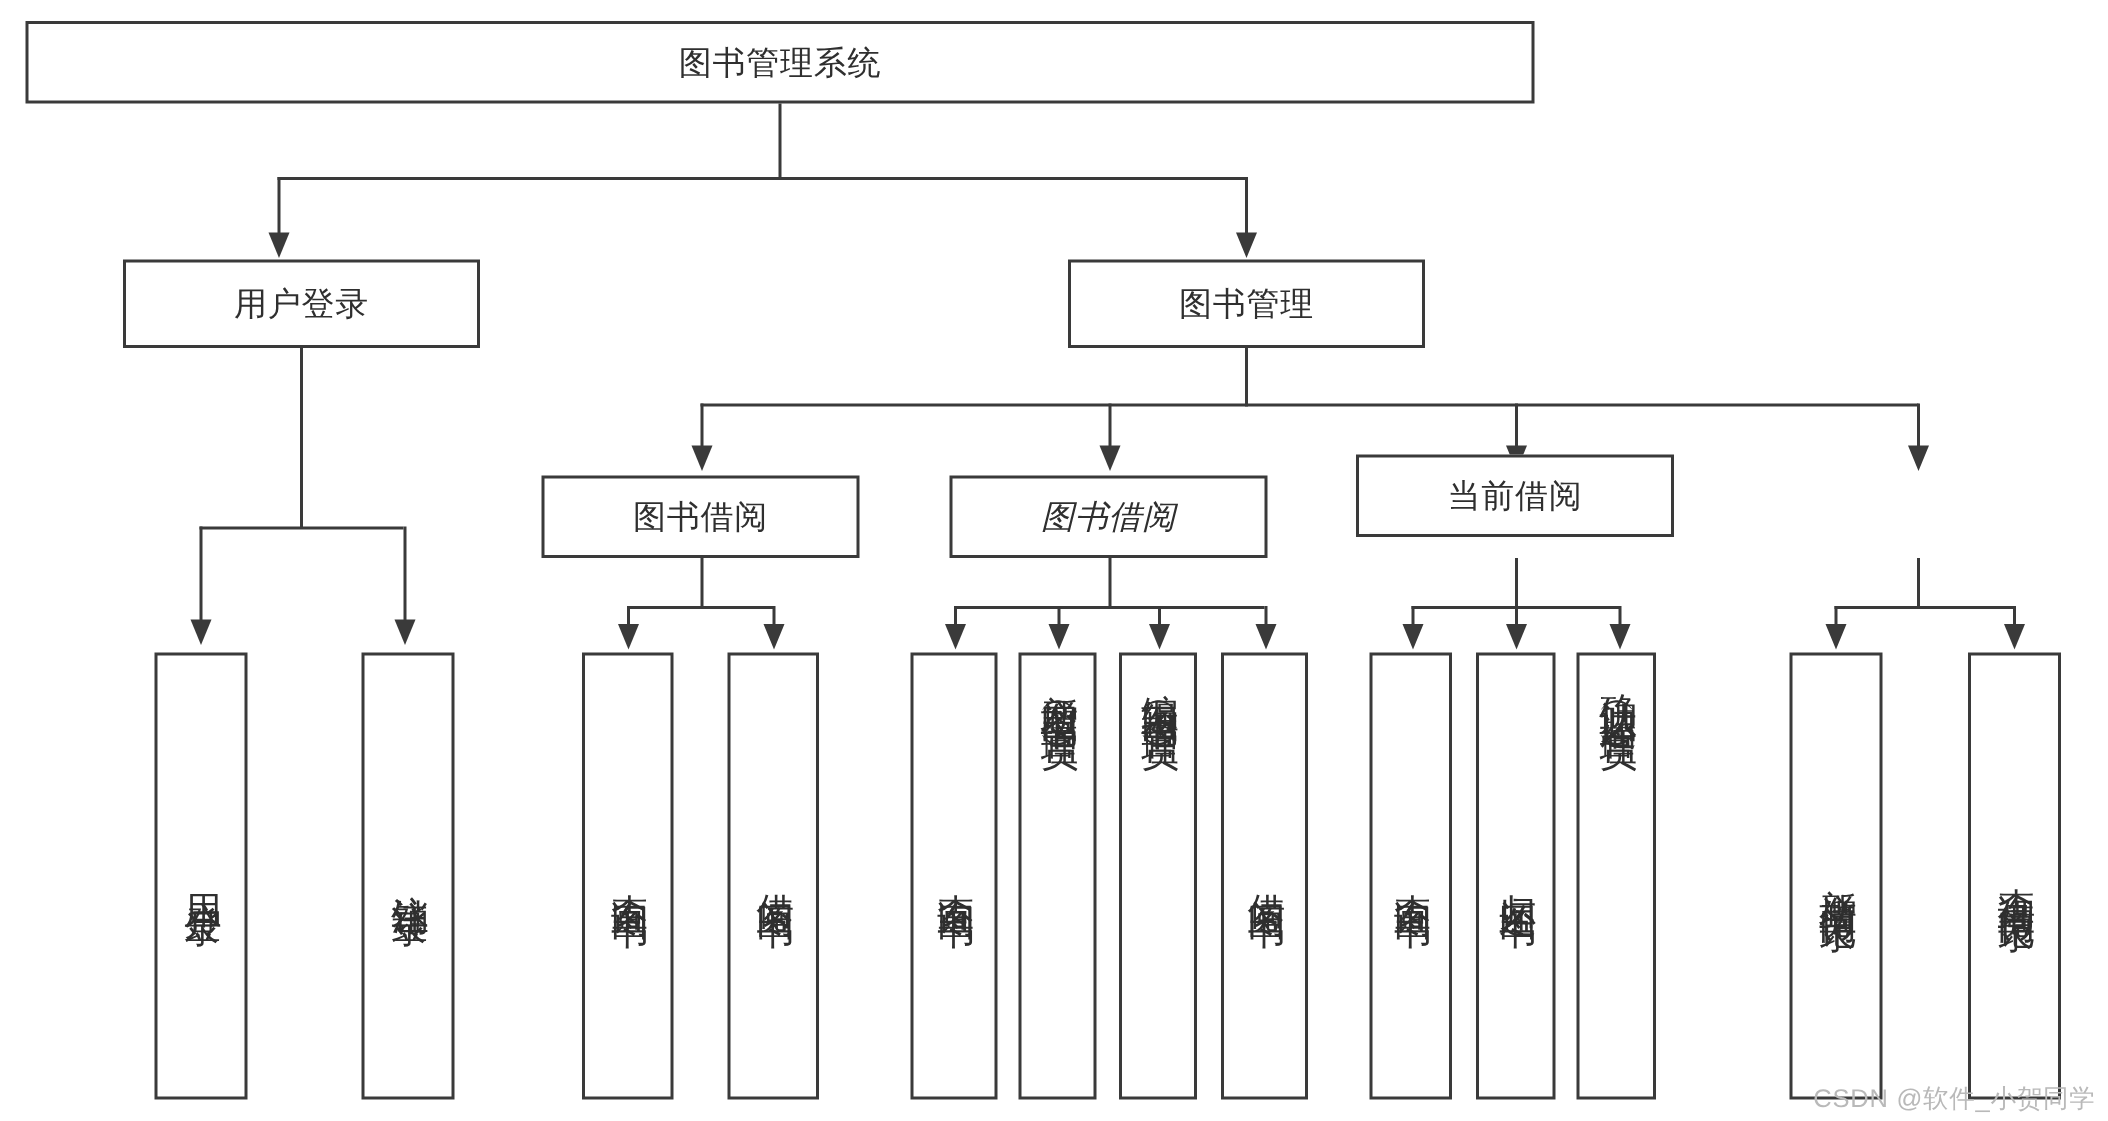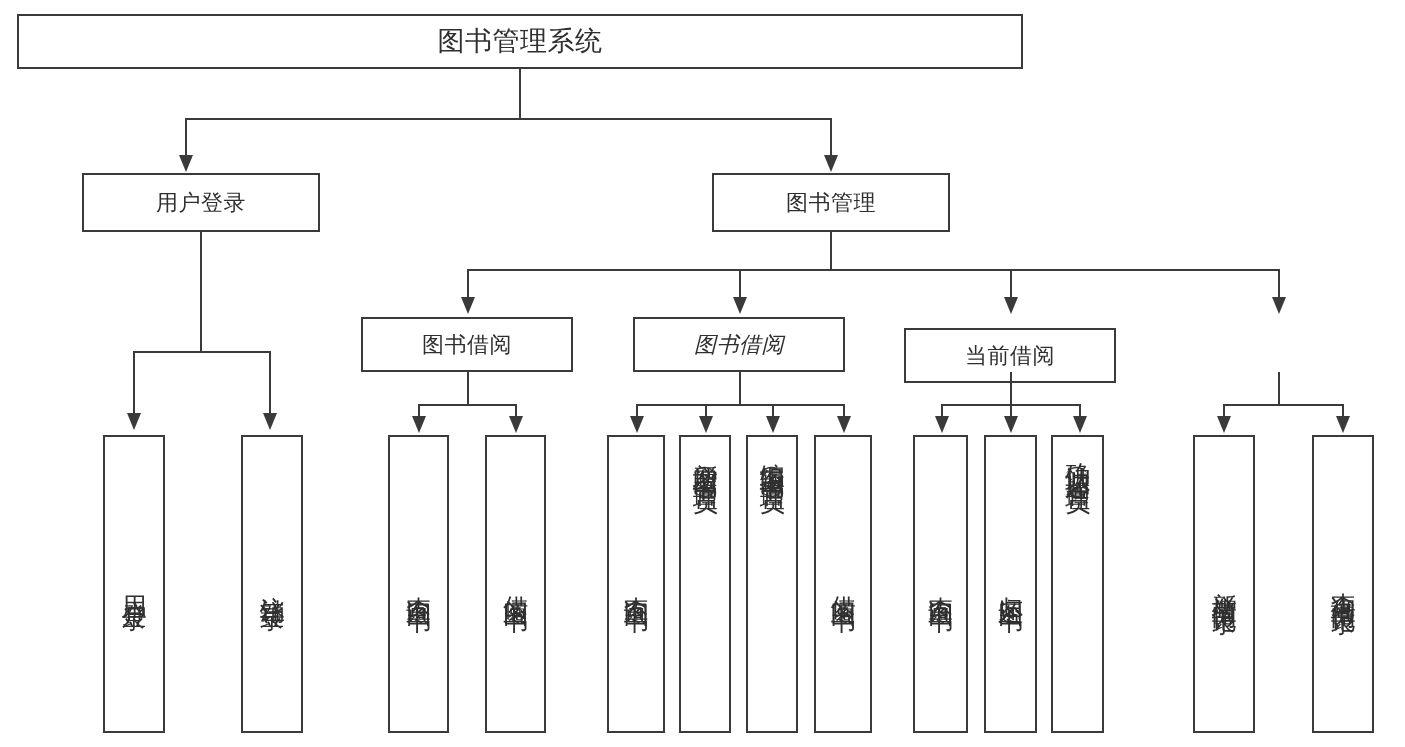--- a/index.html
+++ b/index.html
@@ -27,21 +27,21 @@
   }
   .node .label{
     line-height:1.18;
     letter-spacing:0.5px;
     white-space:nowrap;
   }
   
   .node.horiz .label{
     font-size:22px;
   }
-  .node.root .label{font-size:27px;}
+  .node.root .label{font-size:22px;}
   
   .node.vert{
     align-items:flex-start;
     justify-content:center;
     padding-top:6px;
   }
   .node.vert .label{
     writing-mode:vertical-rl;
     text-orientation:upright;
     font-size:25px;
@@ -119,21 +119,21 @@
   <div class="arrow" style="left:1004px;top:297px;"></div>
   <div class="seg vline" style="left:1278px;top:269px;height:30px;"></div>
   <div class="arrow" style="left:1272px;top:297px;"></div>
 
   <div class="node horiz" style="left:361px;top:317px;width:212px;height:55px;">
     <span class="label">图书借阅</span>
   </div>
   <div class="node horiz" style="left:633px;top:317px;width:212px;height:55px;font-style:italic;">
     <span class="label">图书借阅</span>
   </div>
-  <div class="node horiz" style="left:904px;top:328px;width:212px;height:55px;">
+  <div class="node horiz" style="left:904px;top:303px;width:212px;height:55px;">
     <span class="label">当前借阅</span>
   </div>
 
   <div class="seg vline" style="left:467px;top:372px;height:33px;"></div>
   <div class="seg hline" style="left:418px;top:404px;width:98px;"></div>
   <div class="seg vline" style="left:418px;top:404px;height:14px;"></div>
   <div class="arrow" style="left:412px;top:416px;"></div>
   <div class="seg vline" style="left:515px;top:404px;height:14px;"></div>
   <div class="arrow" style="left:509px;top:416px;"></div>
 
@@ -201,14 +201,15 @@
     <span class="label">确认归还（管理员）</span>
   </div>
 
   <div class="node vert short" style="left:1193px;top:435px;width:62px;height:298px;">
     <span class="label">新增借阅记录</span>
   </div>
   <div class="node vert short" style="left:1312px;top:435px;width:62px;height:298px;">
     <span class="label">查询借阅记录</span>
   </div>
 
+  <div id="watermark">CSDN @软件_小贺同学</div>
 
 </div>
 
 </body></html>

